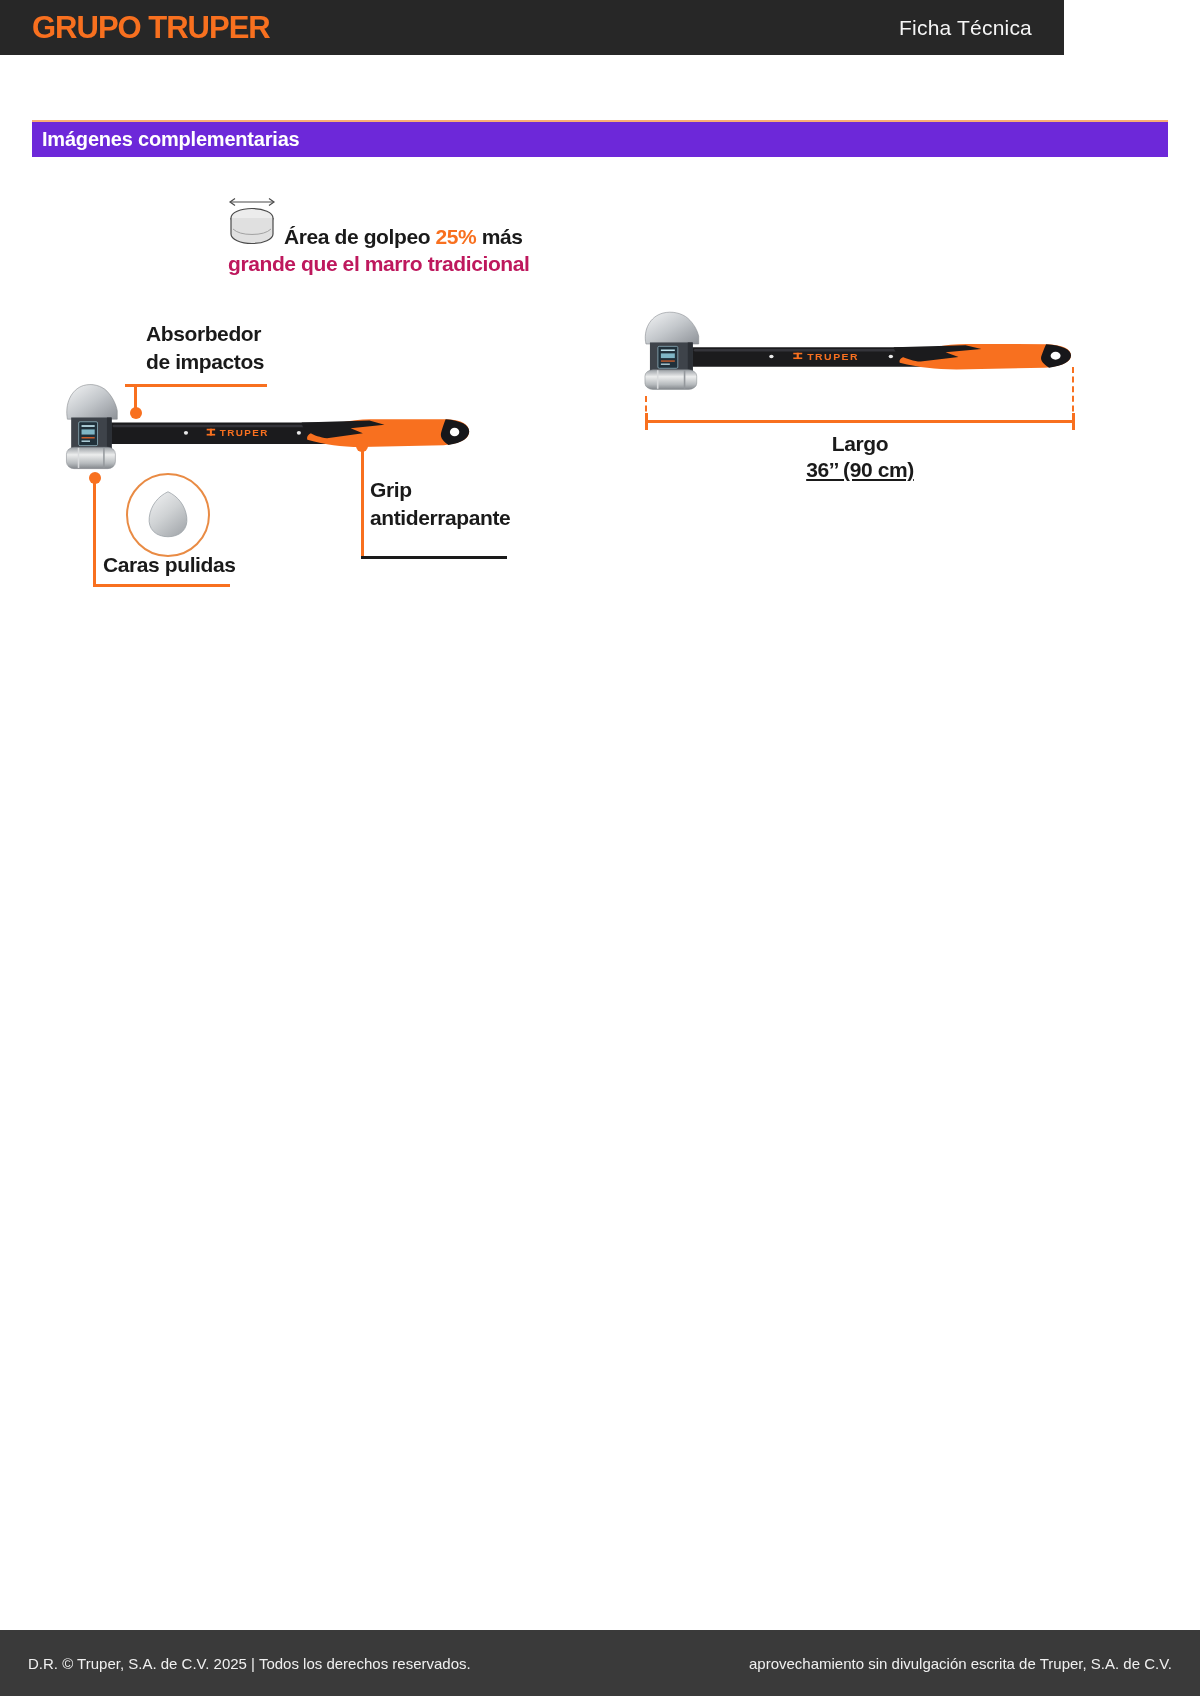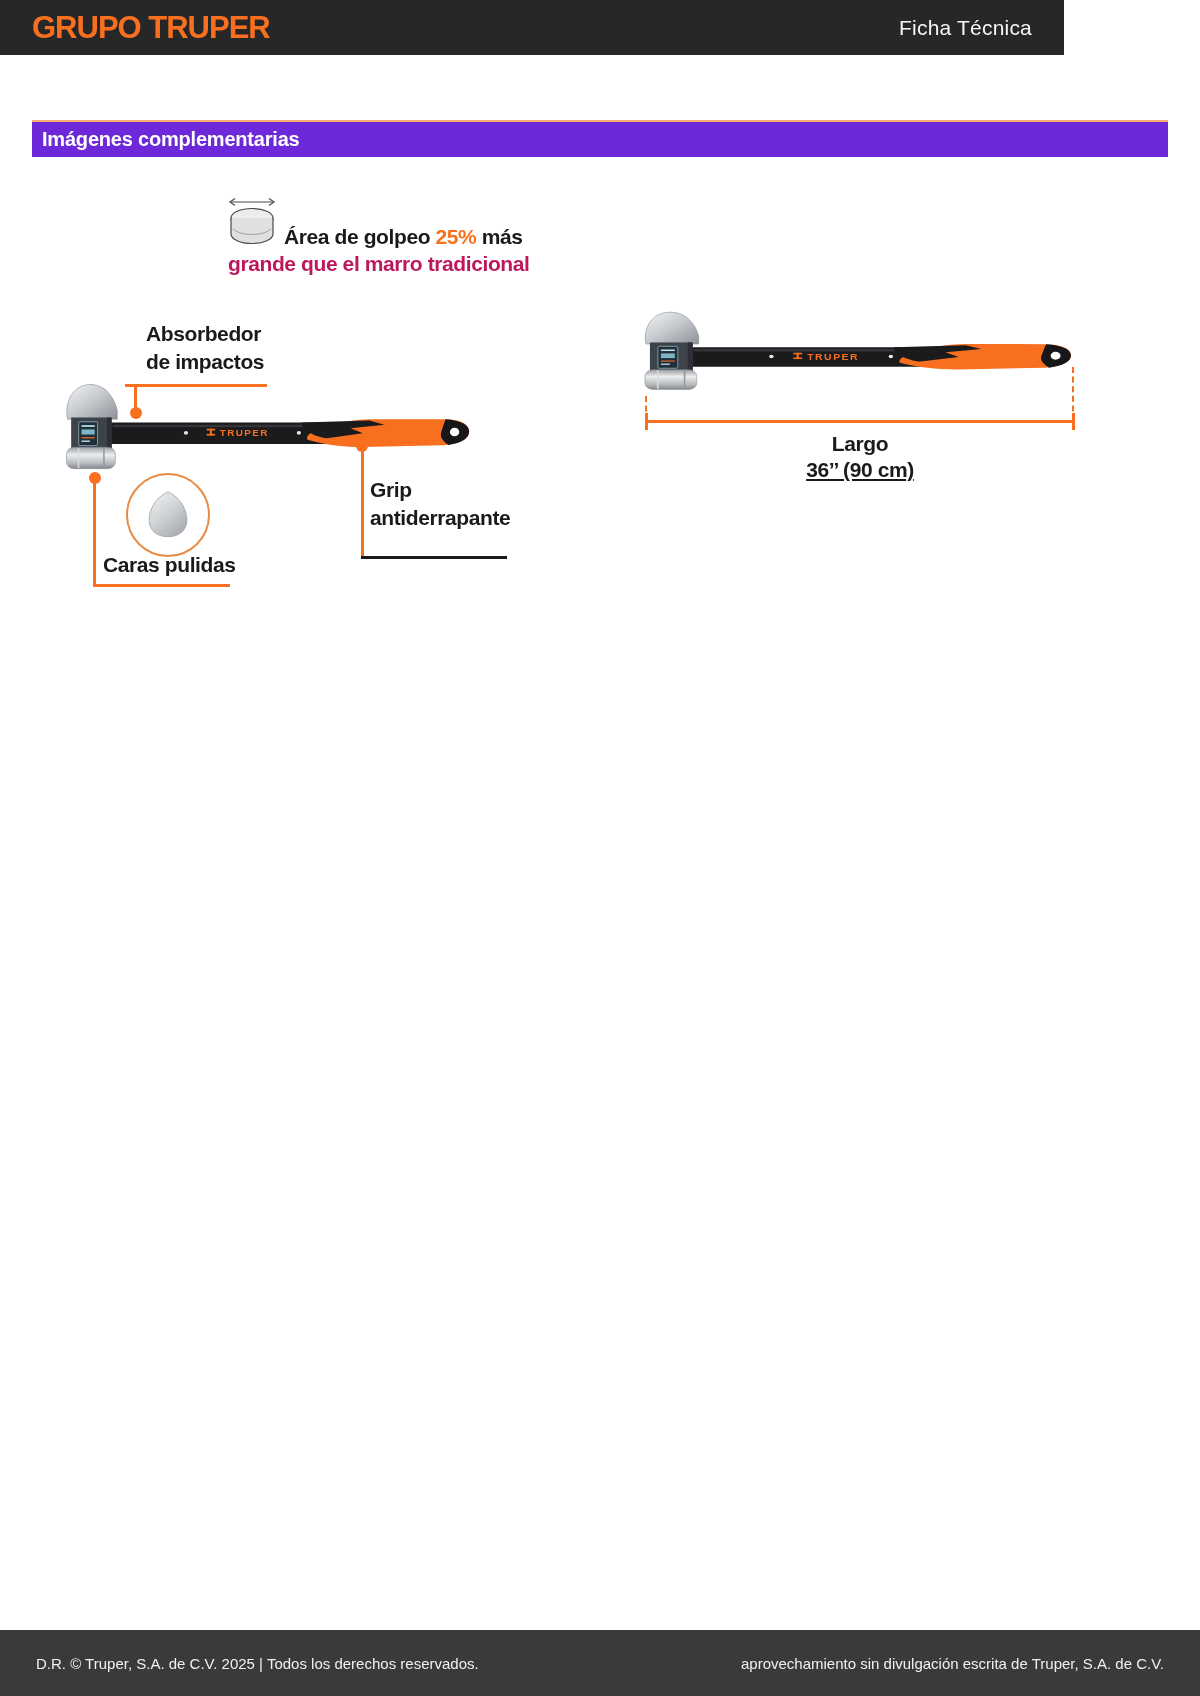--- a/index.html
+++ b/index.html
@@ -35,21 +35,21 @@
   .dashv{position:absolute;width:0;border-left:2px dashed #F8701F;}
   
   .inset{position:absolute;left:126px;top:473px;width:80px;height:80px;border:2px solid #E98B44;
          border-radius:50%;background:#ffffff;display:flex;align-items:center;justify-content:center;}
   
   .dim-text{position:absolute;left:760px;width:200px;text-align:center;font-size:21px;
             font-weight:700;color:#1a1a1a;letter-spacing:-0.4px;}
   
   .footer{position:absolute;left:0;top:1630px;width:1200px;height:66px;background:#3A3A3A;
           display:flex;align-items:center;justify-content:space-between;box-sizing:border-box;
-          padding:0 36px;}
+          padding:0 28px;}
   .footer .left{color:#f0f0f0;font-size:15px;}
   .footer .right{color:#f0f0f0;font-size:15px;text-align:right;line-height:21px;}
   svg{display:block;}
 </style>
 </head>
 <body>
 
 <div class="page">
 
   <svg width="0" height="0" style="position:absolute" aria-hidden="true">

